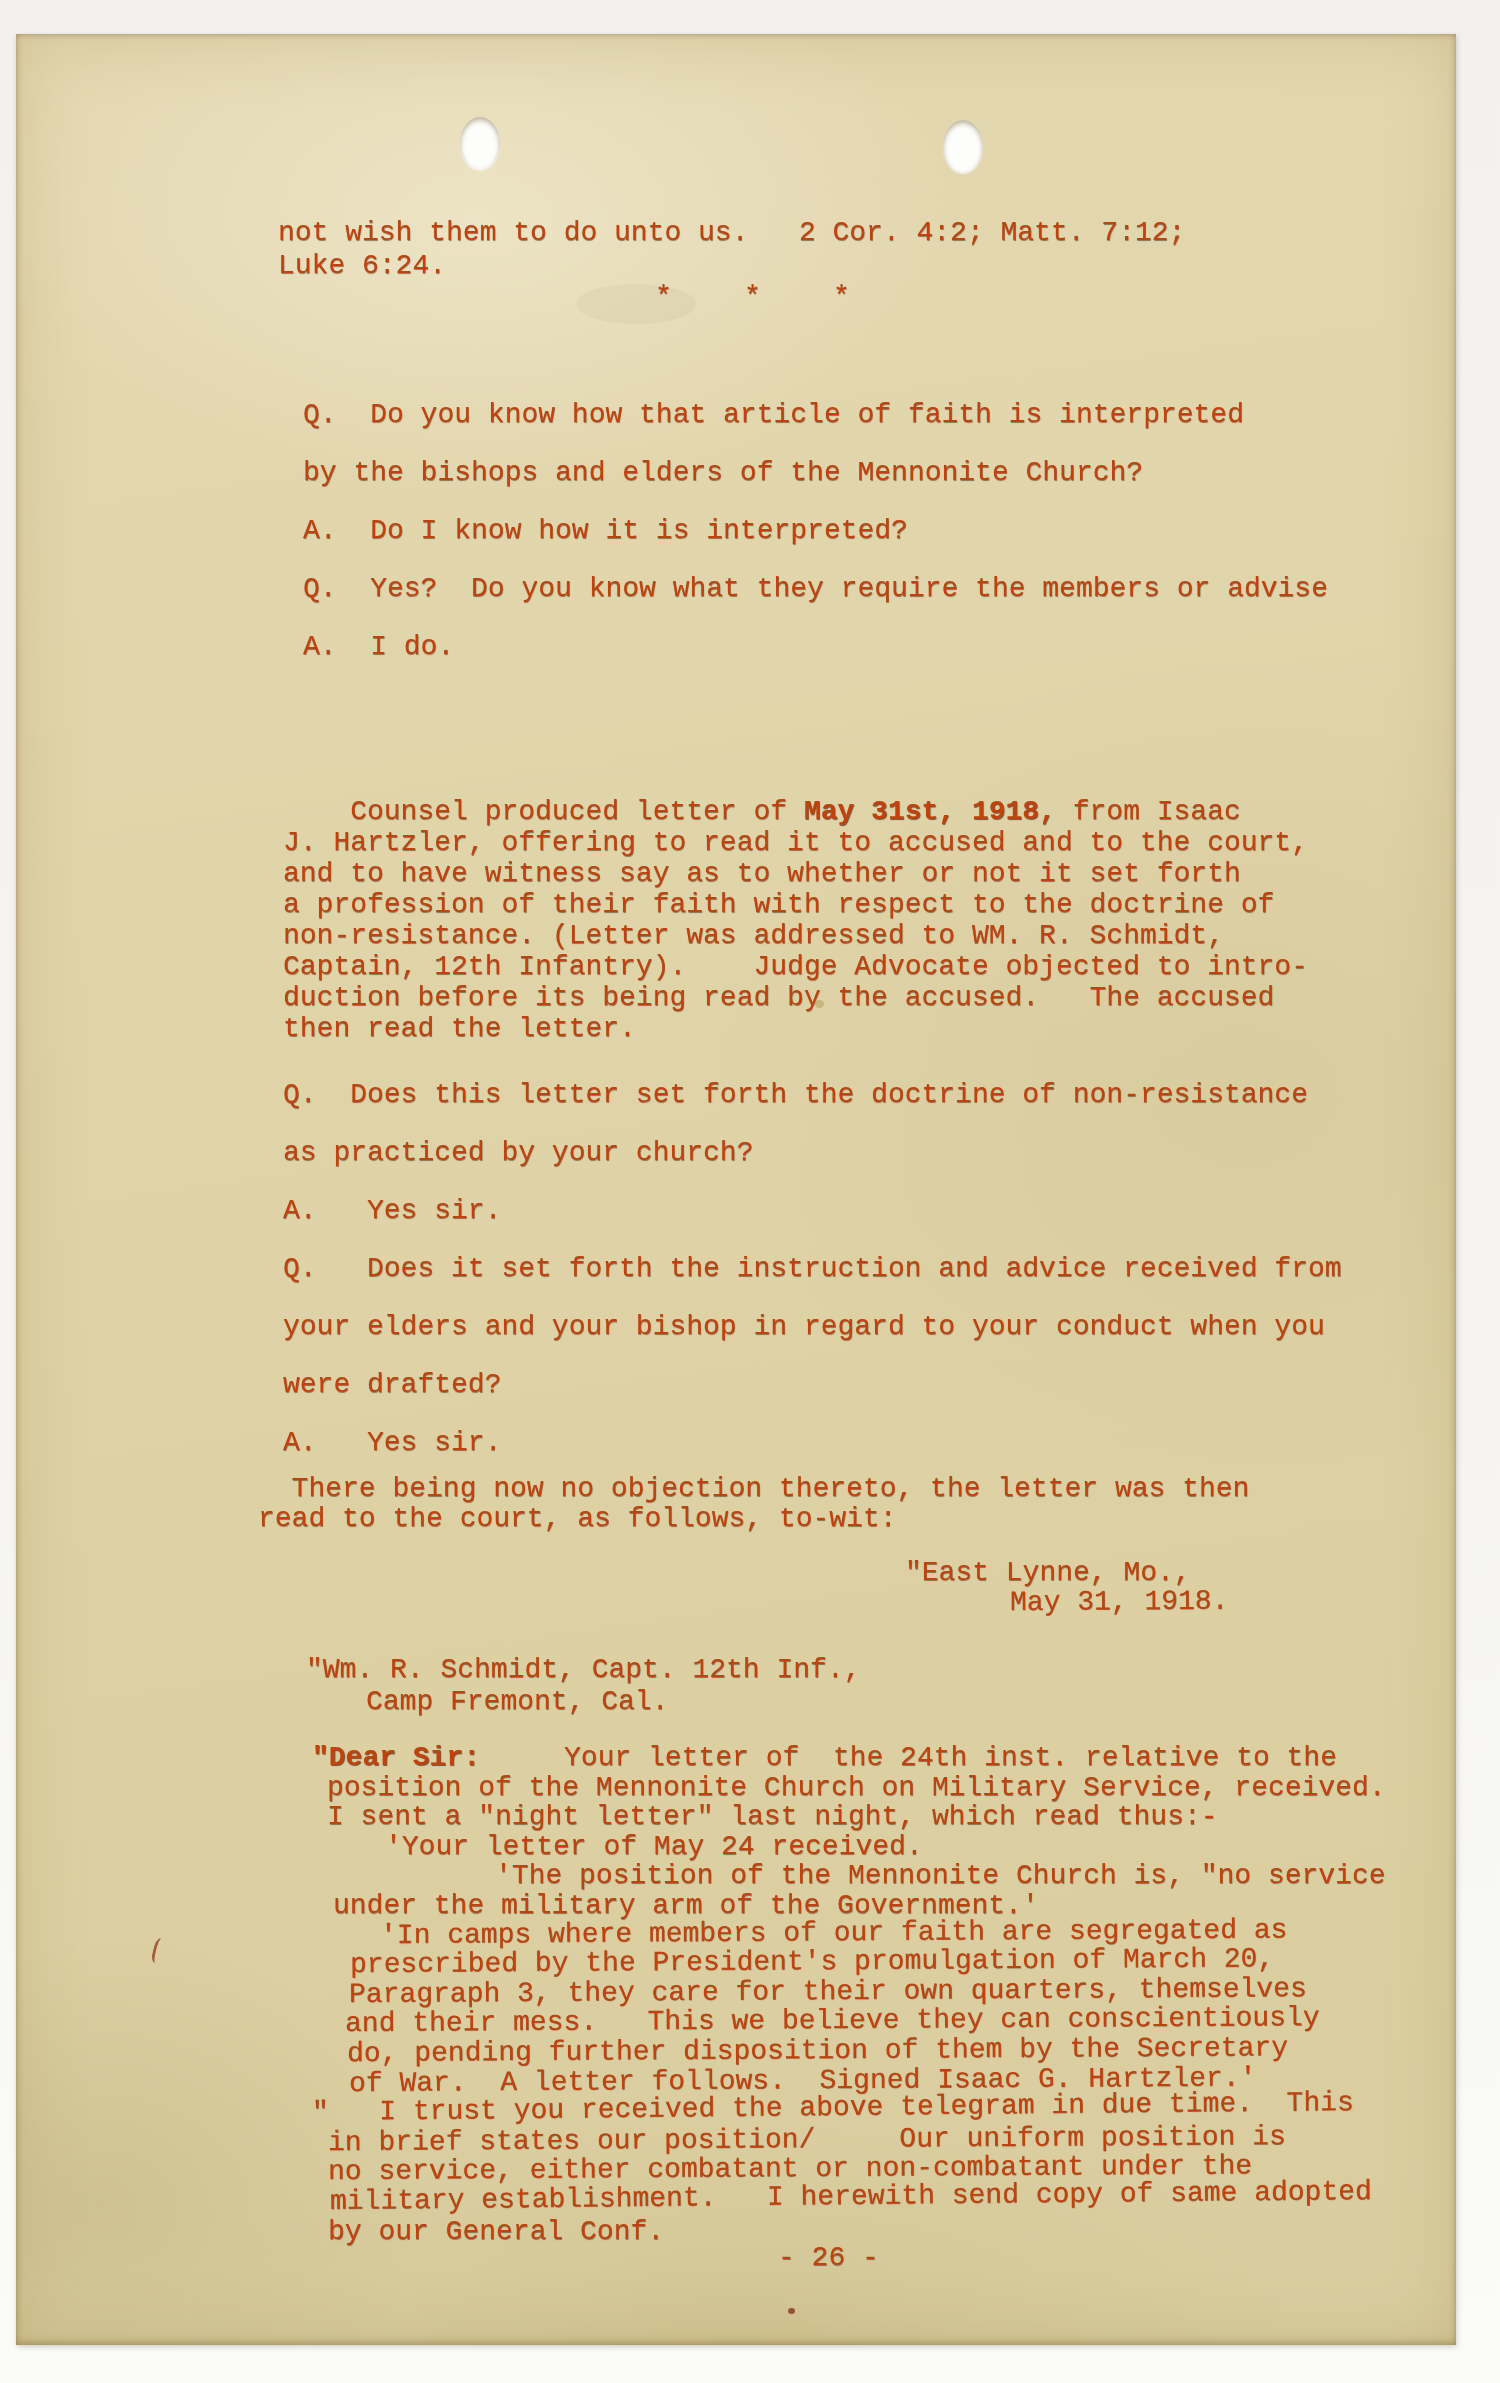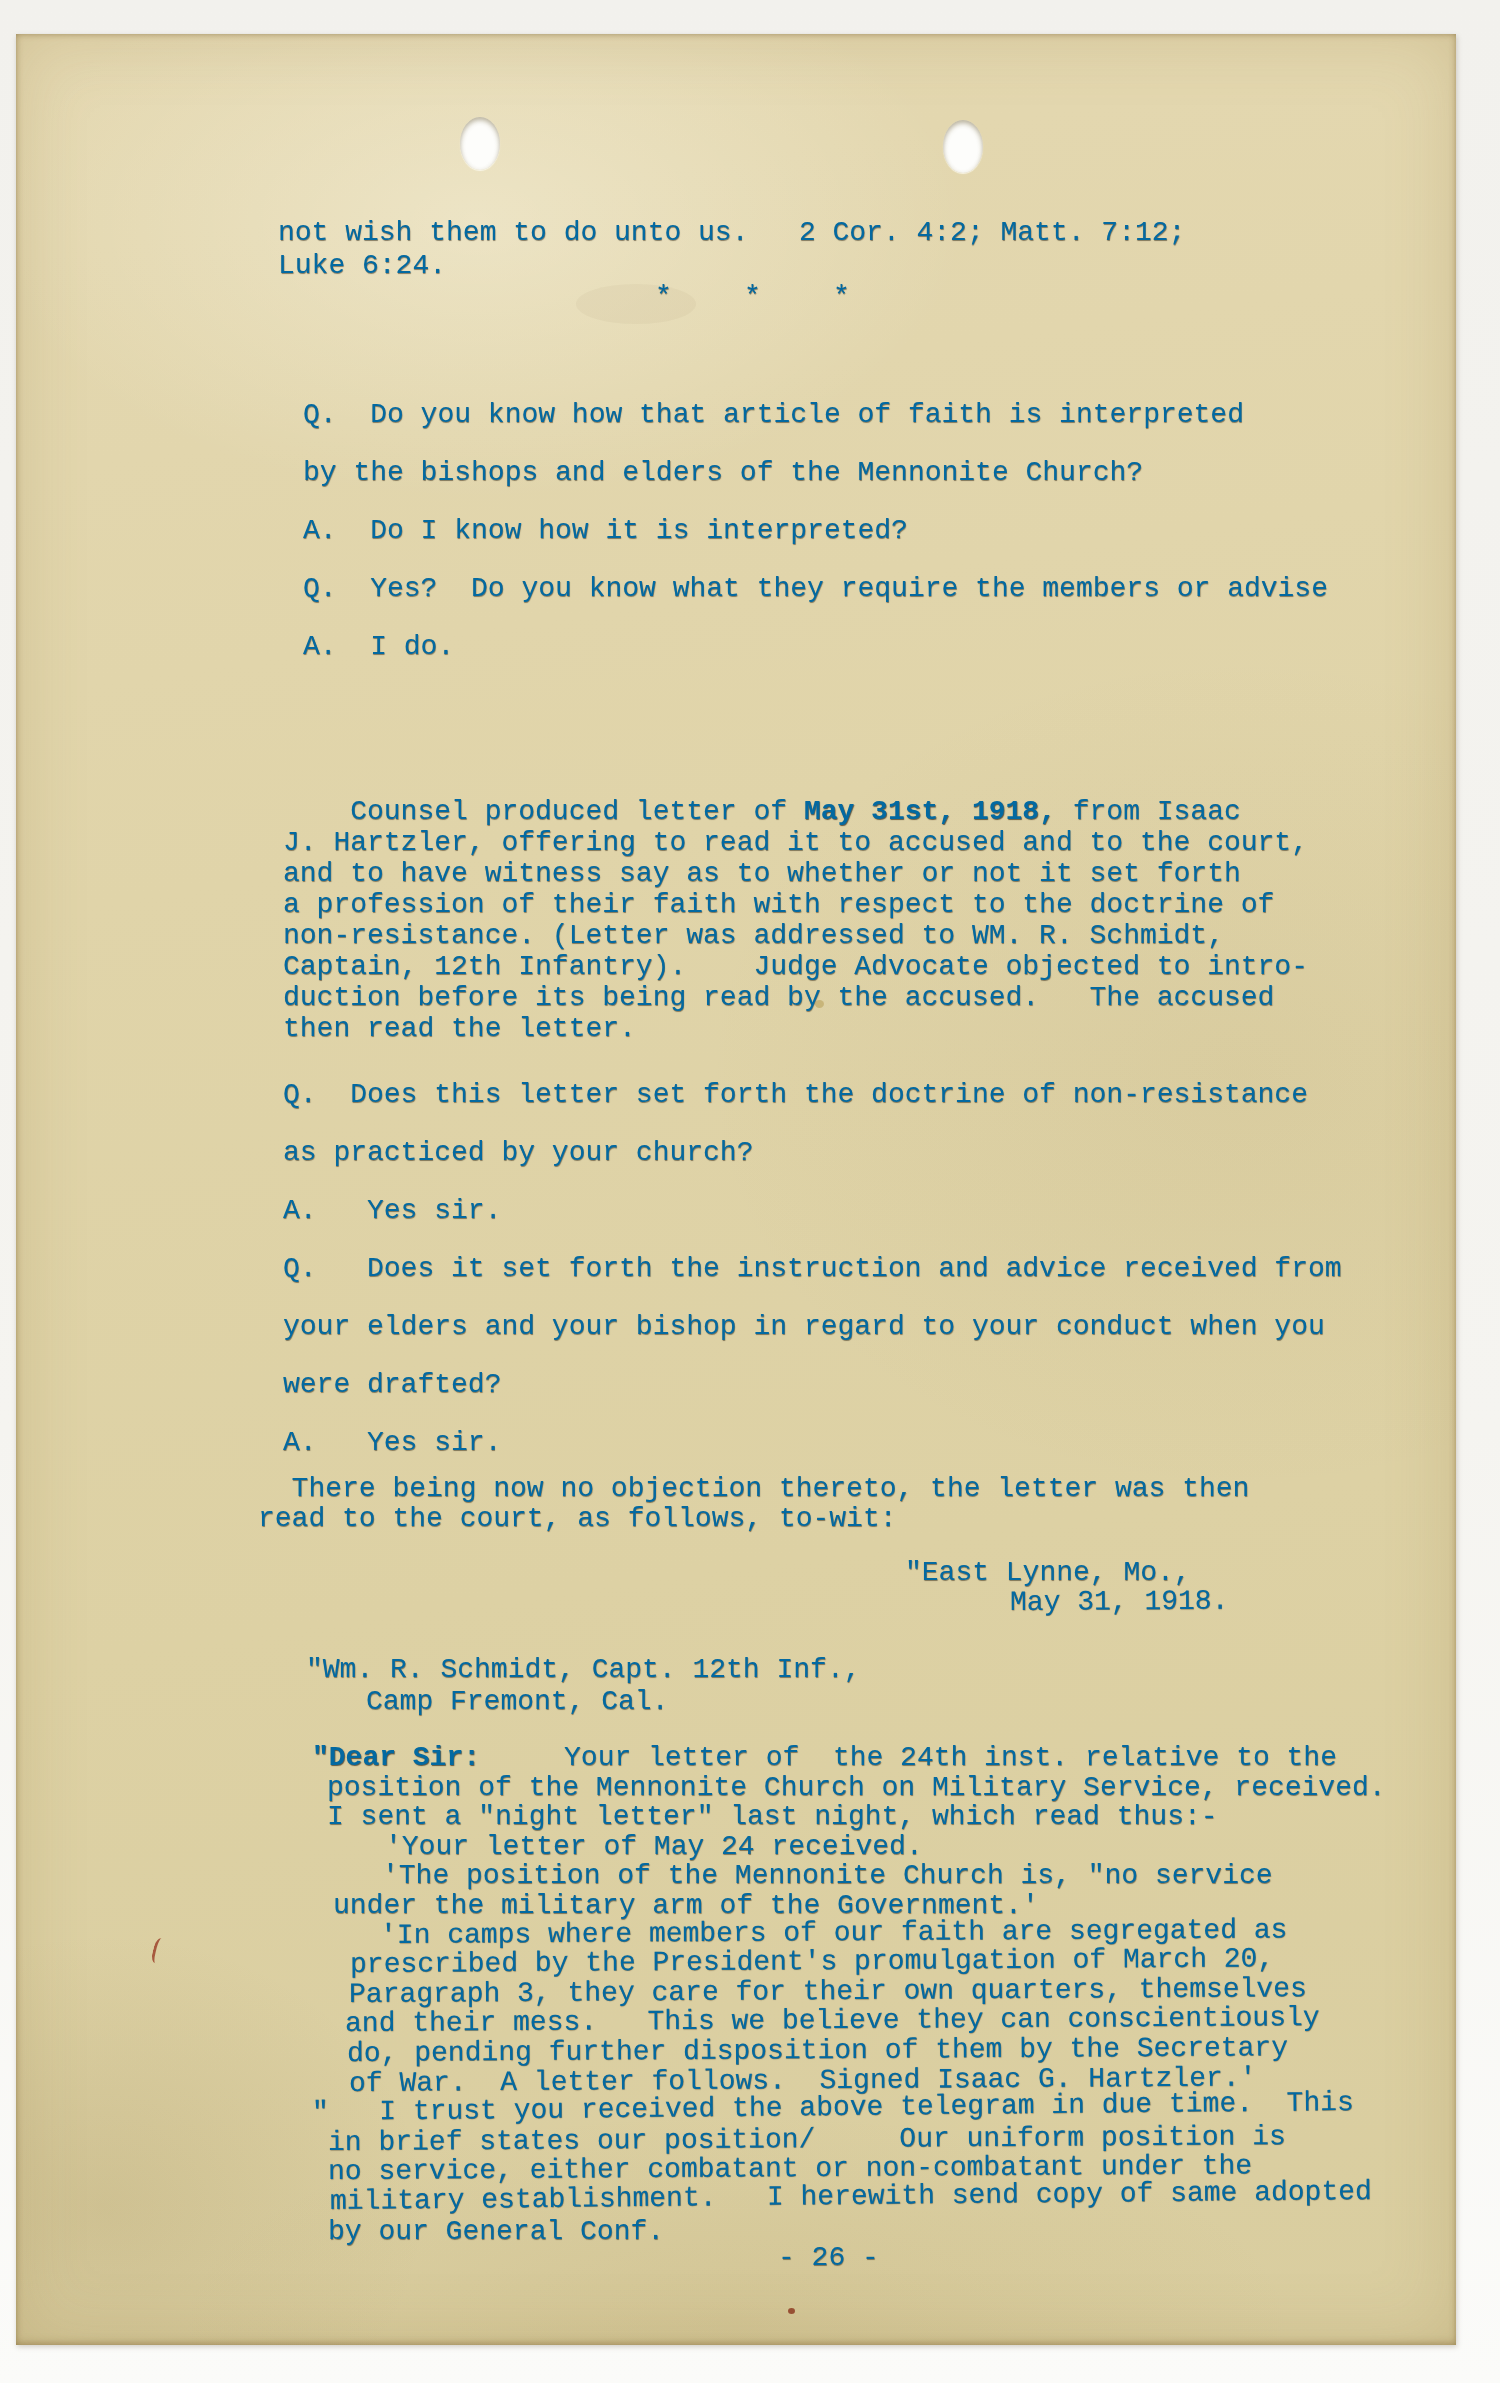--- a/index.html
+++ b/index.html
@@ -42,21 +42,21 @@
     width: 40px;
     height: 53px;
     border-radius: 50%;
     background: radial-gradient(ellipse at 50% 45%, #fdfdfb 60%, #f3f1ea 100%);
     box-shadow: inset 0 3px 5px rgba(105,88,45,0.45), 0 1px 1px rgba(255,255,250,0.7);
   }
   .hole-left  { left: 460px; top: 117px; }
   .hole-right { left: 943px; top: 120px; }
   .tblock {
     position: absolute;
-    color: #0369a1;
+    color: #c2410c;
     font-size: 28px;
     text-shadow: 0.4px 0.5px 0.8px rgba(55,45,28,0.55);
   }
   .line { white-space: pre; }
   .lh-dbl .line { line-height: 58px; height: 58px; }
   .lh-31 .line  { line-height: 31px; height: 31px; }
   .lh-30 .line  { line-height: 30px; height: 30px; }
   .lh-296 .line { line-height: 29.6px; height: 29.6px; }
   .lh-32 .line  { line-height: 32px; height: 32px; }
   .lh-33 .line  { line-height: 33px; height: 33px; }
@@ -155,21 +155,21 @@
 <div class="tblock lh-32" style="left:306px; top:1654px;">
   <div class="line">"Wm. R. Schmidt, Capt. 12th Inf.,</div>
   <div class="line" style="margin-left:60px;">Camp Fremont, Cal.</div>
 </div>
 
 <div class="tblock lh-296" style="left:312px; top:1743px;">
   <div class="line"><span class="b">"Dear Sir:</span><span>     Your letter of  the 24th inst. relative to the</span></div>
   <div class="line" style="margin-left:15px;">position of the Mennonite Church on Military Service, received.</div>
   <div class="line" style="margin-left:15px;">I sent a "night letter" last night, which read thus:-</div>
   <div class="line" style="margin-left:73px;">'Your letter of May 24 received.</div>
-  <div class="line" style="margin-left:70px;">'The position of the Mennonite Church is, "no service</div>
+  <div class="line" style="margin-left:70px;text-align:right;">'The position of the Mennonite Church is, "no service</div>
   <div class="line" style="margin-left:21px;">under the military arm of the Government.'</div>
   <div class="line t3" style="margin-left:68px;">'In camps where members of our faith are segregated as</div>
   <div class="line t3" style="margin-left:38px;">prescribed by the President's promulgation of March 20,</div>
   <div class="line t3" style="margin-left:37px;">Paragraph 3, they care for their own quarters, themselves</div>
   <div class="line t3" style="margin-left:33px;">and their mess.   This we believe they can conscientiously</div>
   <div class="line t3" style="margin-left:35px;">do, pending further disposition of them by the Secretary</div>
   <div class="line t3" style="margin-left:37px;">of War.  A letter follows.  Signed Isaac G. Hartzler.'</div>
   <div class="line t5" style="margin-left:0px;">"   I trust you received the above telegram in due time.  This</div>
   <div class="line t3" style="margin-left:16px;">in brief states our position/     Our uniform position is</div>
   <div class="line t3" style="margin-left:16px;">no service, either combatant or non-combatant under the</div>

